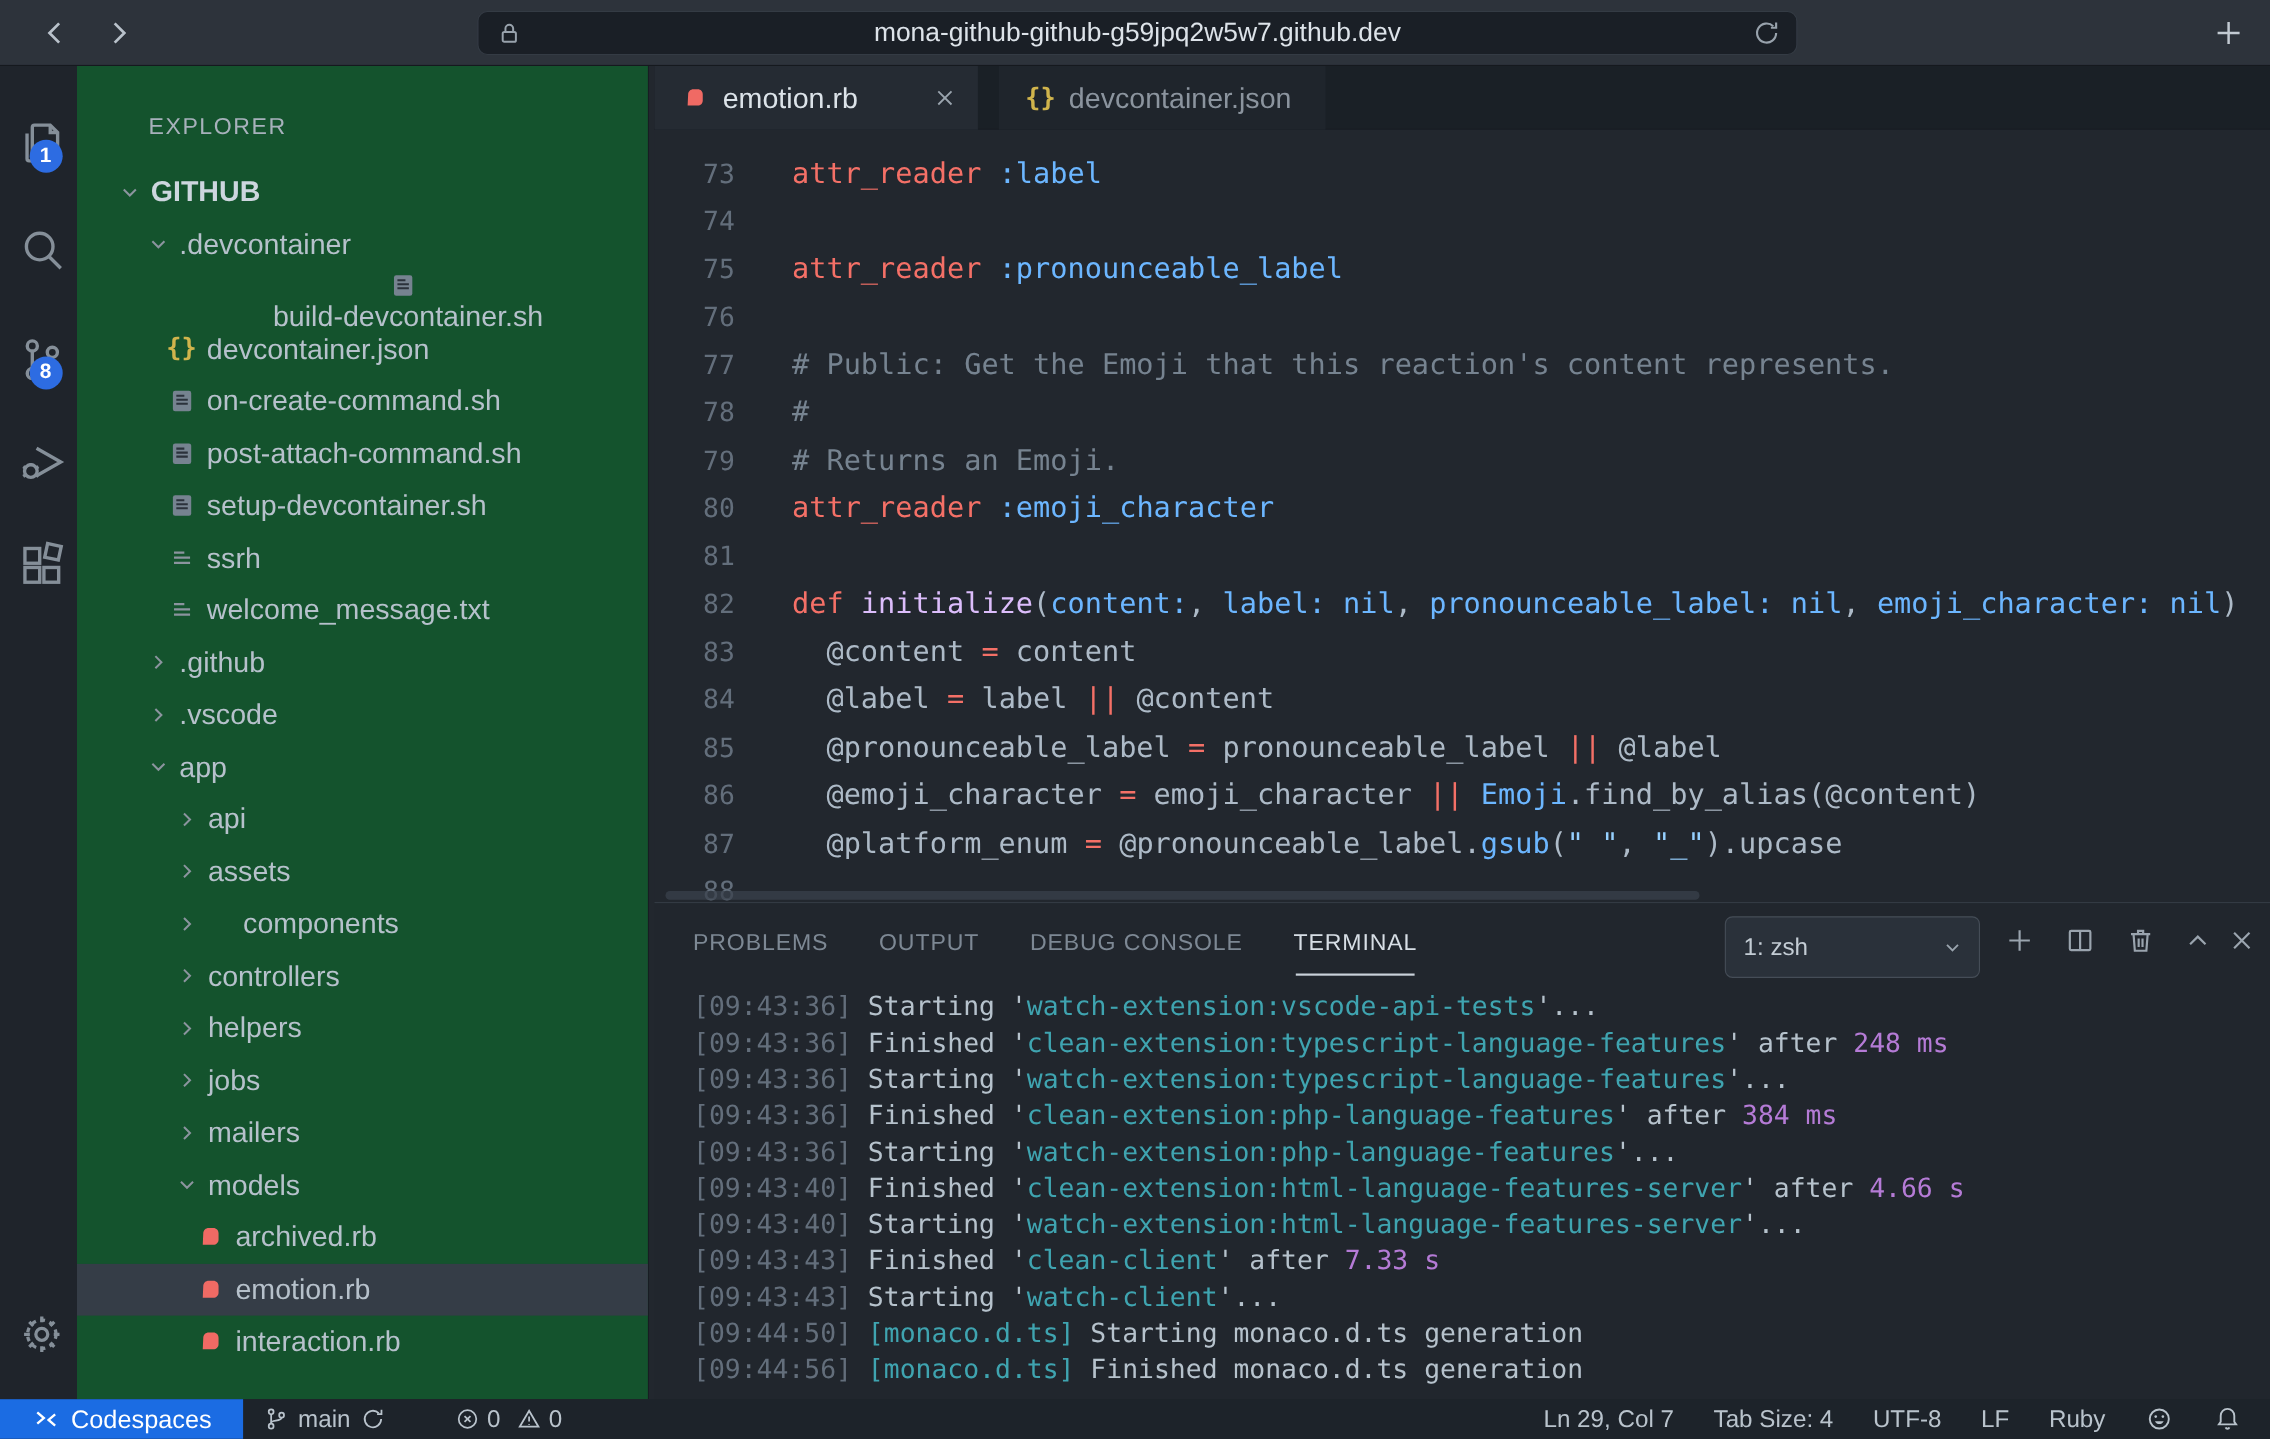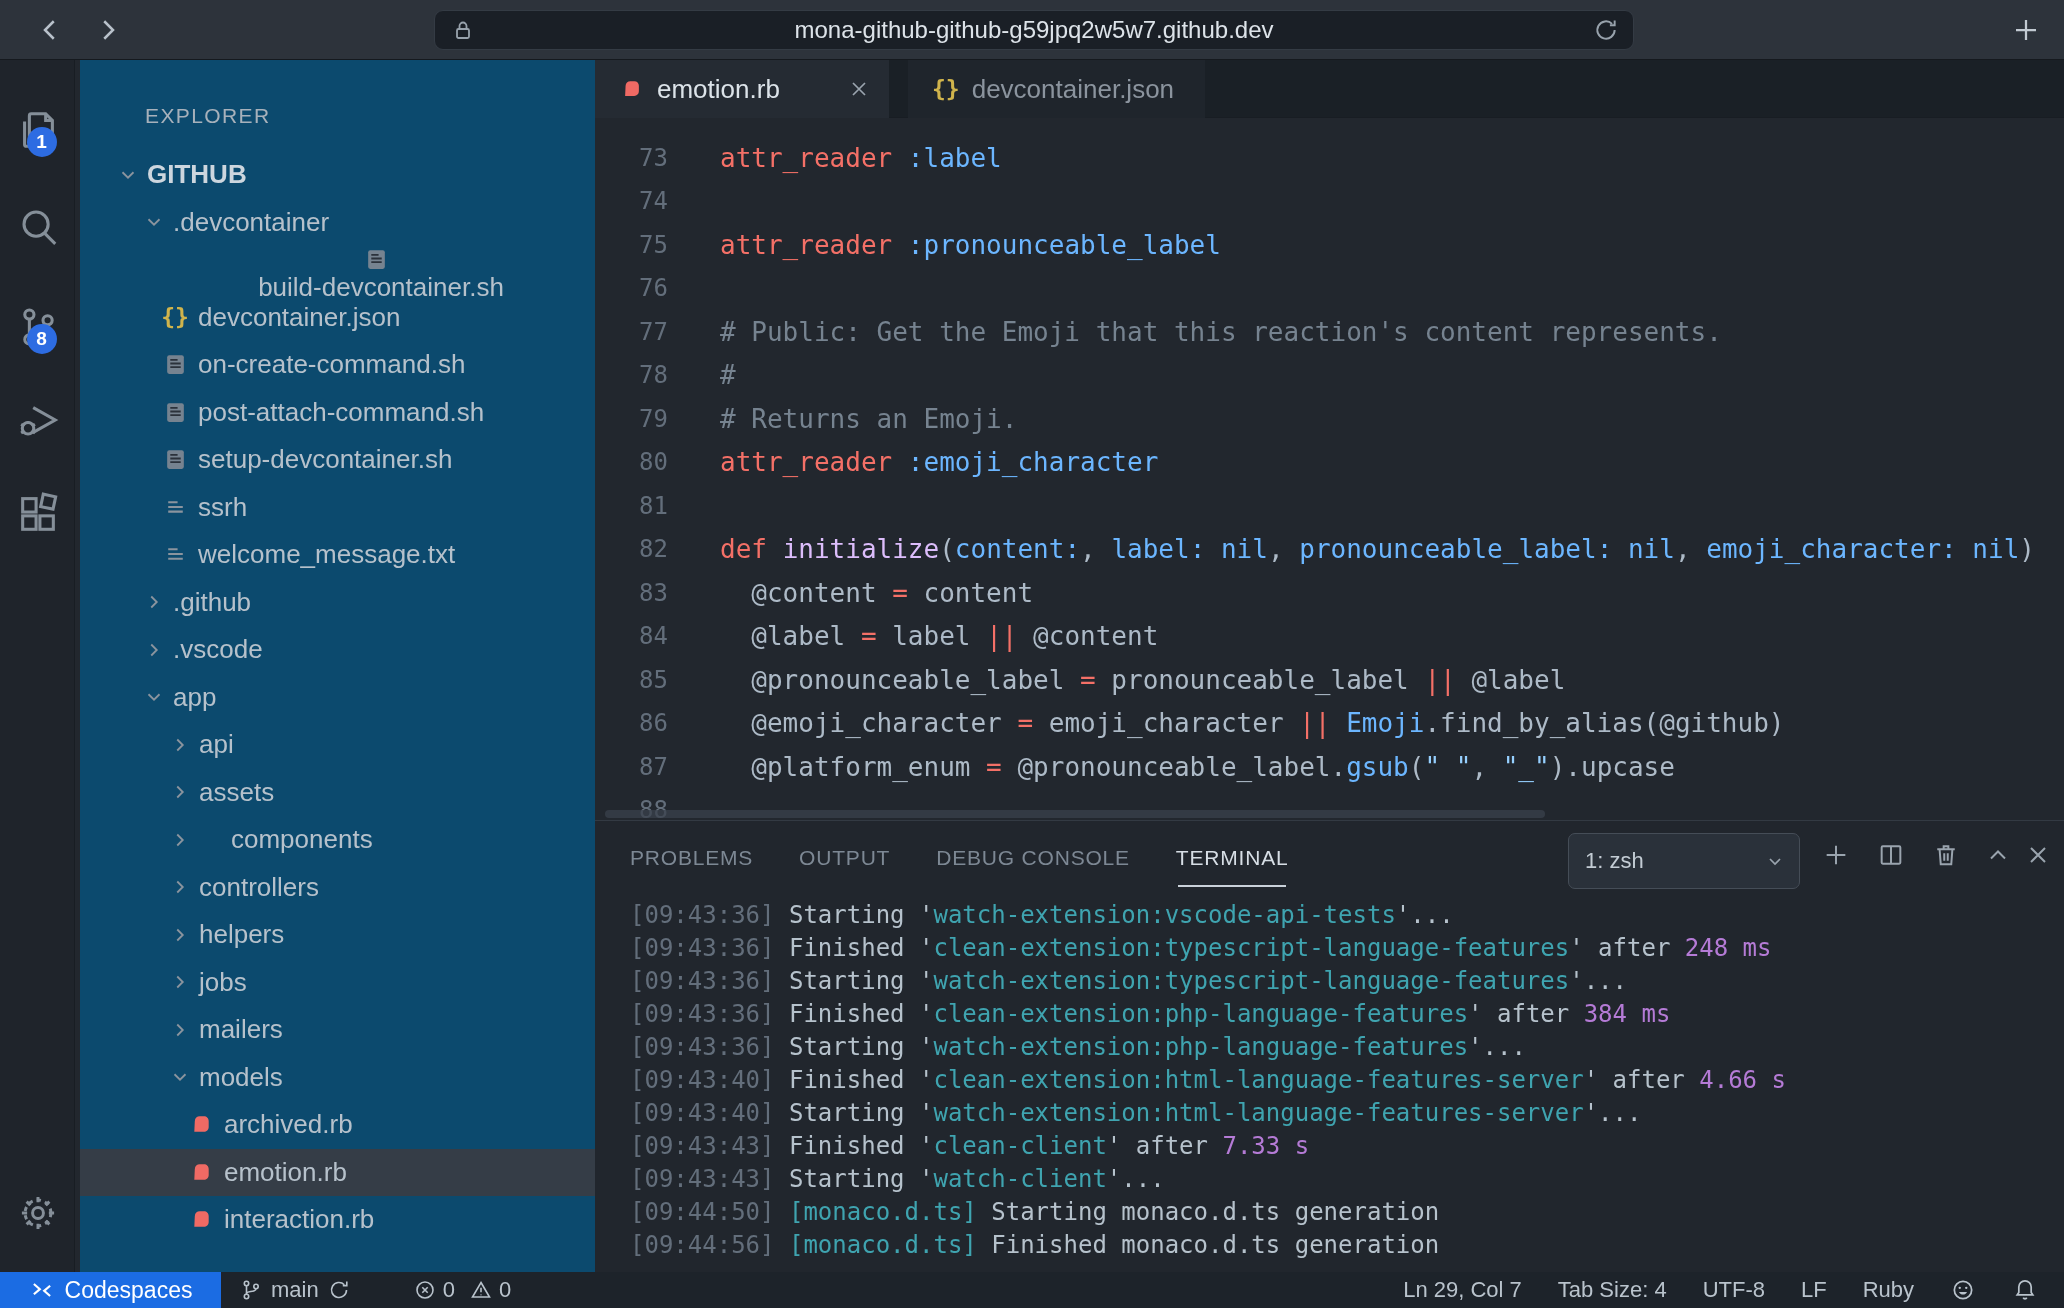--- a/index.html
+++ b/index.html
@@ -28,21 +28,21 @@
   #activitybar { left:0; top:60px; width:75px; height:1212px; background:#1f242b;
     border-right:1px solid #181d23; }
   .act-item { position:absolute; left:0; width:75px; height:70px; color:#858f99;
     display:flex; align-items:center; justify-content:center; }
   .act-badge { position:absolute; right:4px; bottom:-4px; min-width:30px; height:30px;
     border-radius:15px; background:#2d6ce2; color:#fff; font-size:19px; font-weight:700;
     display:flex; align-items:center; justify-content:center; }
   .act-icon-wrap { position:relative; }
 
   
-  #sidebar { left:80px; top:60px; width:520px; height:1212px; background:#0c4a6e;
+  #sidebar { left:70px; top:60px; width:520px; height:1212px; background:#14532d;
     border-right:1px solid #181d23; overflow:hidden; }
   #explorer-title { position:absolute; left:65px; top:44px; font-size:21px;
     letter-spacing:1.4px; color:#a7b1bb; }
   #tree { position:absolute; left:0; top:91px; width:520px; }
   .row { height:47.5px; display:flex; align-items:center; color:#b6c1cb;
     font-size:26px; white-space:nowrap; }
   .row.sel { background:#353d47; }
   .row .chev { width:22px; height:22px; color:#8b949e; margin-right:8px; flex:none; }
   .row .ficon { width:26px; height:26px; margin-right:10px; flex:none;
     display:flex; align-items:center; justify-content:center; }
@@ -422,21 +422,21 @@
         <div class="cline"><span class="lnum">76</span><span class="ltext"></span></div>
         <div class="cline"><span class="lnum">77</span><span class="ltext"><span class="tk c"># Public: Get the Emoji that this reaction's content represents.</span></span></div>
         <div class="cline"><span class="lnum">78</span><span class="ltext"><span class="tk c">#</span></span></div>
         <div class="cline"><span class="lnum">79</span><span class="ltext"><span class="tk c"># Returns an Emoji.</span></span></div>
         <div class="cline"><span class="lnum">80</span><span class="ltext"><span class="tk r">attr_reader</span><span class="tk f"> </span><span class="tk b">:emoji_character</span></span></div>
         <div class="cline"><span class="lnum">81</span><span class="ltext"></span></div>
         <div class="cline"><span class="lnum">82</span><span class="ltext"><span class="tk r">def</span><span class="tk f"> </span><span class="tk p">initialize</span><span class="tk f">(</span><span class="tk b">content:</span><span class="tk f">, </span><span class="tk b">label:</span><span class="tk f"> </span><span class="tk b">nil</span><span class="tk f">, </span><span class="tk b">pronounceable_label:</span><span class="tk f"> </span><span class="tk b">nil</span><span class="tk f">, </span><span class="tk b">emoji_character:</span><span class="tk f"> </span><span class="tk b">nil</span><span class="tk f">)</span></span></div>
         <div class="cline"><span class="lnum">83</span><span class="ltext"><span class="tk f">  @content </span><span class="tk r">=</span><span class="tk f"> content</span></span></div>
         <div class="cline"><span class="lnum">84</span><span class="ltext"><span class="tk f">  @label </span><span class="tk r">=</span><span class="tk f"> label </span><span class="tk r">||</span><span class="tk f"> @content</span></span></div>
         <div class="cline"><span class="lnum">85</span><span class="ltext"><span class="tk f">  @pronounceable_label </span><span class="tk r">=</span><span class="tk f"> pronounceable_label </span><span class="tk r">||</span><span class="tk f"> @label</span></span></div>
-        <div class="cline"><span class="lnum">86</span><span class="ltext"><span class="tk f">  @emoji_character </span><span class="tk r">=</span><span class="tk f"> emoji_character </span><span class="tk r">||</span><span class="tk f"> </span><span class="tk b">Emoji</span><span class="tk f">.find_by_alias(@github)</span></span></div>
+        <div class="cline"><span class="lnum">86</span><span class="ltext"><span class="tk f">  @emoji_character </span><span class="tk r">=</span><span class="tk f"> emoji_character </span><span class="tk r">||</span><span class="tk f"> </span><span class="tk b">Emoji</span><span class="tk f">.find_by_alias(@content)</span></span></div>
         <div class="cline"><span class="lnum">87</span><span class="ltext"><span class="tk f">  @platform_enum </span><span class="tk r">=</span><span class="tk f"> @pronounceable_label.</span><span class="tk b">gsub</span><span class="tk f">(</span><span class="tk s">" "</span><span class="tk f">, </span><span class="tk s">"_"</span><span class="tk f">).upcase</span></span></div>
         <div class="cline"><span class="lnum">88</span><span class="ltext"></span></div>
       </div>
     <div id="hscrollbar"></div>
   </div>
 
   <div id="panel">
     <div id="panel-header">
         <div class="ptab">PROBLEMS</div>
         <div class="ptab">OUTPUT</div>

